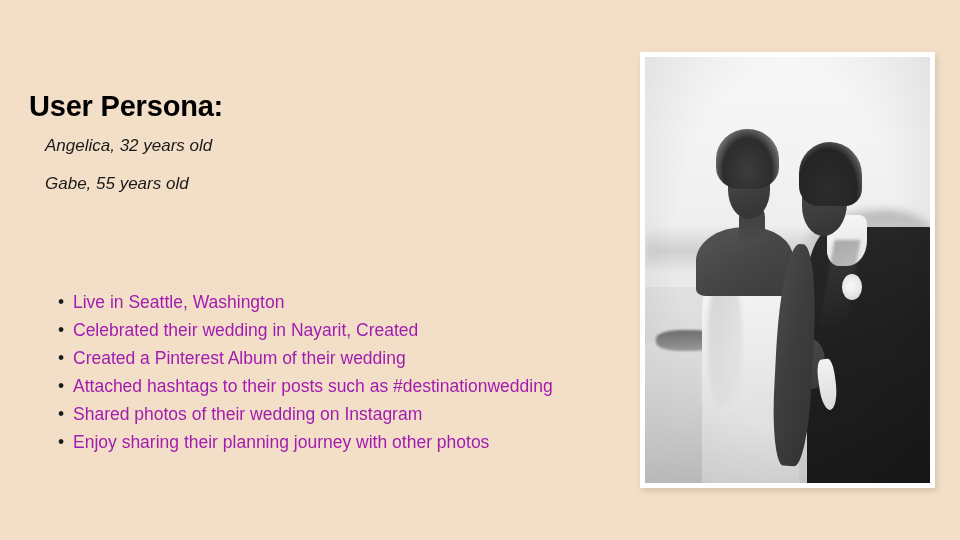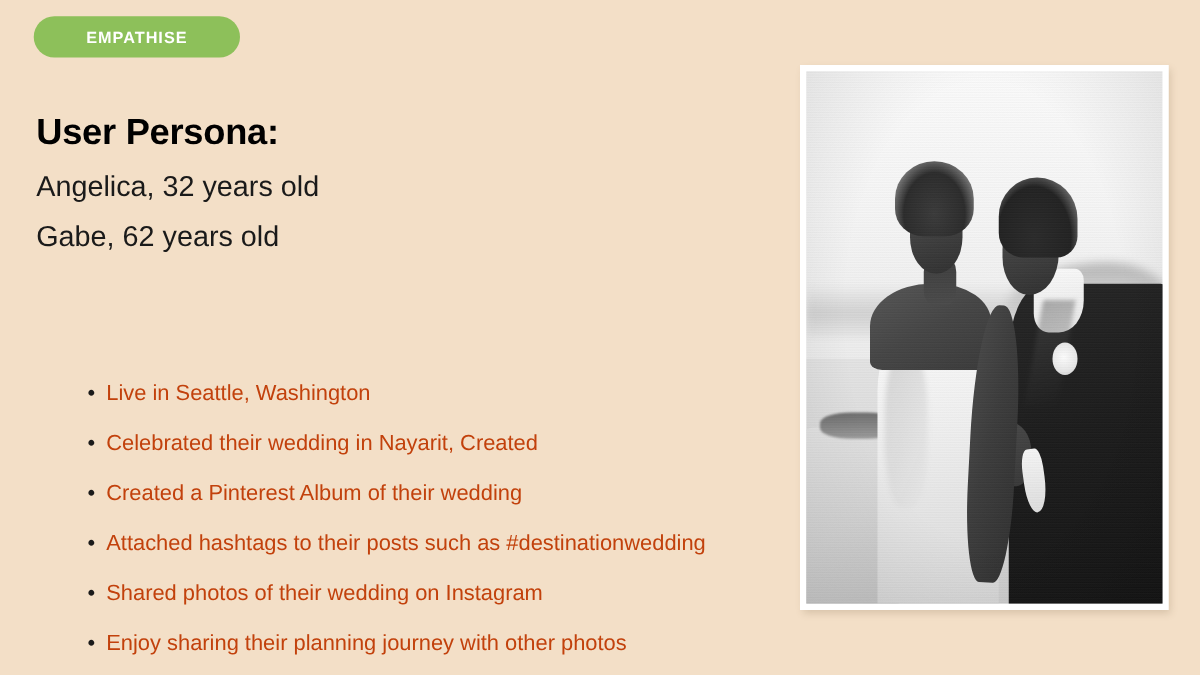--- a/index.html
+++ b/index.html
@@ -55,45 +55,46 @@
   }
   .persona-title {
     margin: 0;
     font-size: 29px;
     font-weight: bold;
     color: #000000;
     line-height: 1.28;
     letter-spacing: -0.2px;
   }
   .persona-line {
-    margin: 0;
+    margin: 16px;
     margin-top: 10px;
-    font-size: 23px;
+    font-size: 17px;
     font-weight: normal;
     color: #1a1a1a;
     line-height: 1.3;
+    font-style: italic;
   }
 
   
   .traits-list {
     position: absolute;
     left: 29px;
     top: 288px;
     width: 580px;
     margin: 0;
     padding: 0 0 0 29px;
     list-style: none;
   }
   .trait-item {
     position: relative;
     font-size: 17.5px;
-    color: #c2410c;
+    color: #a21caf;
     line-height: 28px;
     padding-left: 15px;
-    margin: 12px;
+    margin: 0;
   }
   .trait-item::before {
     content: "\2022";
     position: absolute;
     left: 0;
     top: 0;
     font-size: 17.5px;
     line-height: 28px;
     color: #1a1a1a;
   }
@@ -319,28 +320,25 @@
     left: 0; top: 0; right: 0; bottom: 0;
     background: radial-gradient(ellipse at 50% 45%, rgba(0,0,0,0) 55%, rgba(0,0,0,0.10) 100%);
     pointer-events: none;
   }
 </style>
 </head>
 <body>
 
 <div class="slide">
 
-  <div class="stage-badge">
-    <span class="stage-badge-label">EMPATHISE</span>
-  </div>
 
   <div class="content-left">
     <h1 class="persona-title">User Persona:</h1>
     <p class="persona-line">Angelica, 32 years old</p>
-    <p class="persona-line">Gabe, 62 years old</p>
+    <p class="persona-line">Gabe, 55 years old</p>
   </div>
 
   <ul class="traits-list">
     <li class="trait-item">Live in Seattle, Washington</li>
     <li class="trait-item">Celebrated their wedding in Nayarit, Created</li>
     <li class="trait-item">Created a Pinterest Album of their wedding</li>
     <li class="trait-item">Attached hashtags to their posts such as #destinationwedding</li>
     <li class="trait-item">Shared photos of their wedding on Instagram</li>
     <li class="trait-item">Enjoy sharing their planning journey with other photos</li>
   </ul>

